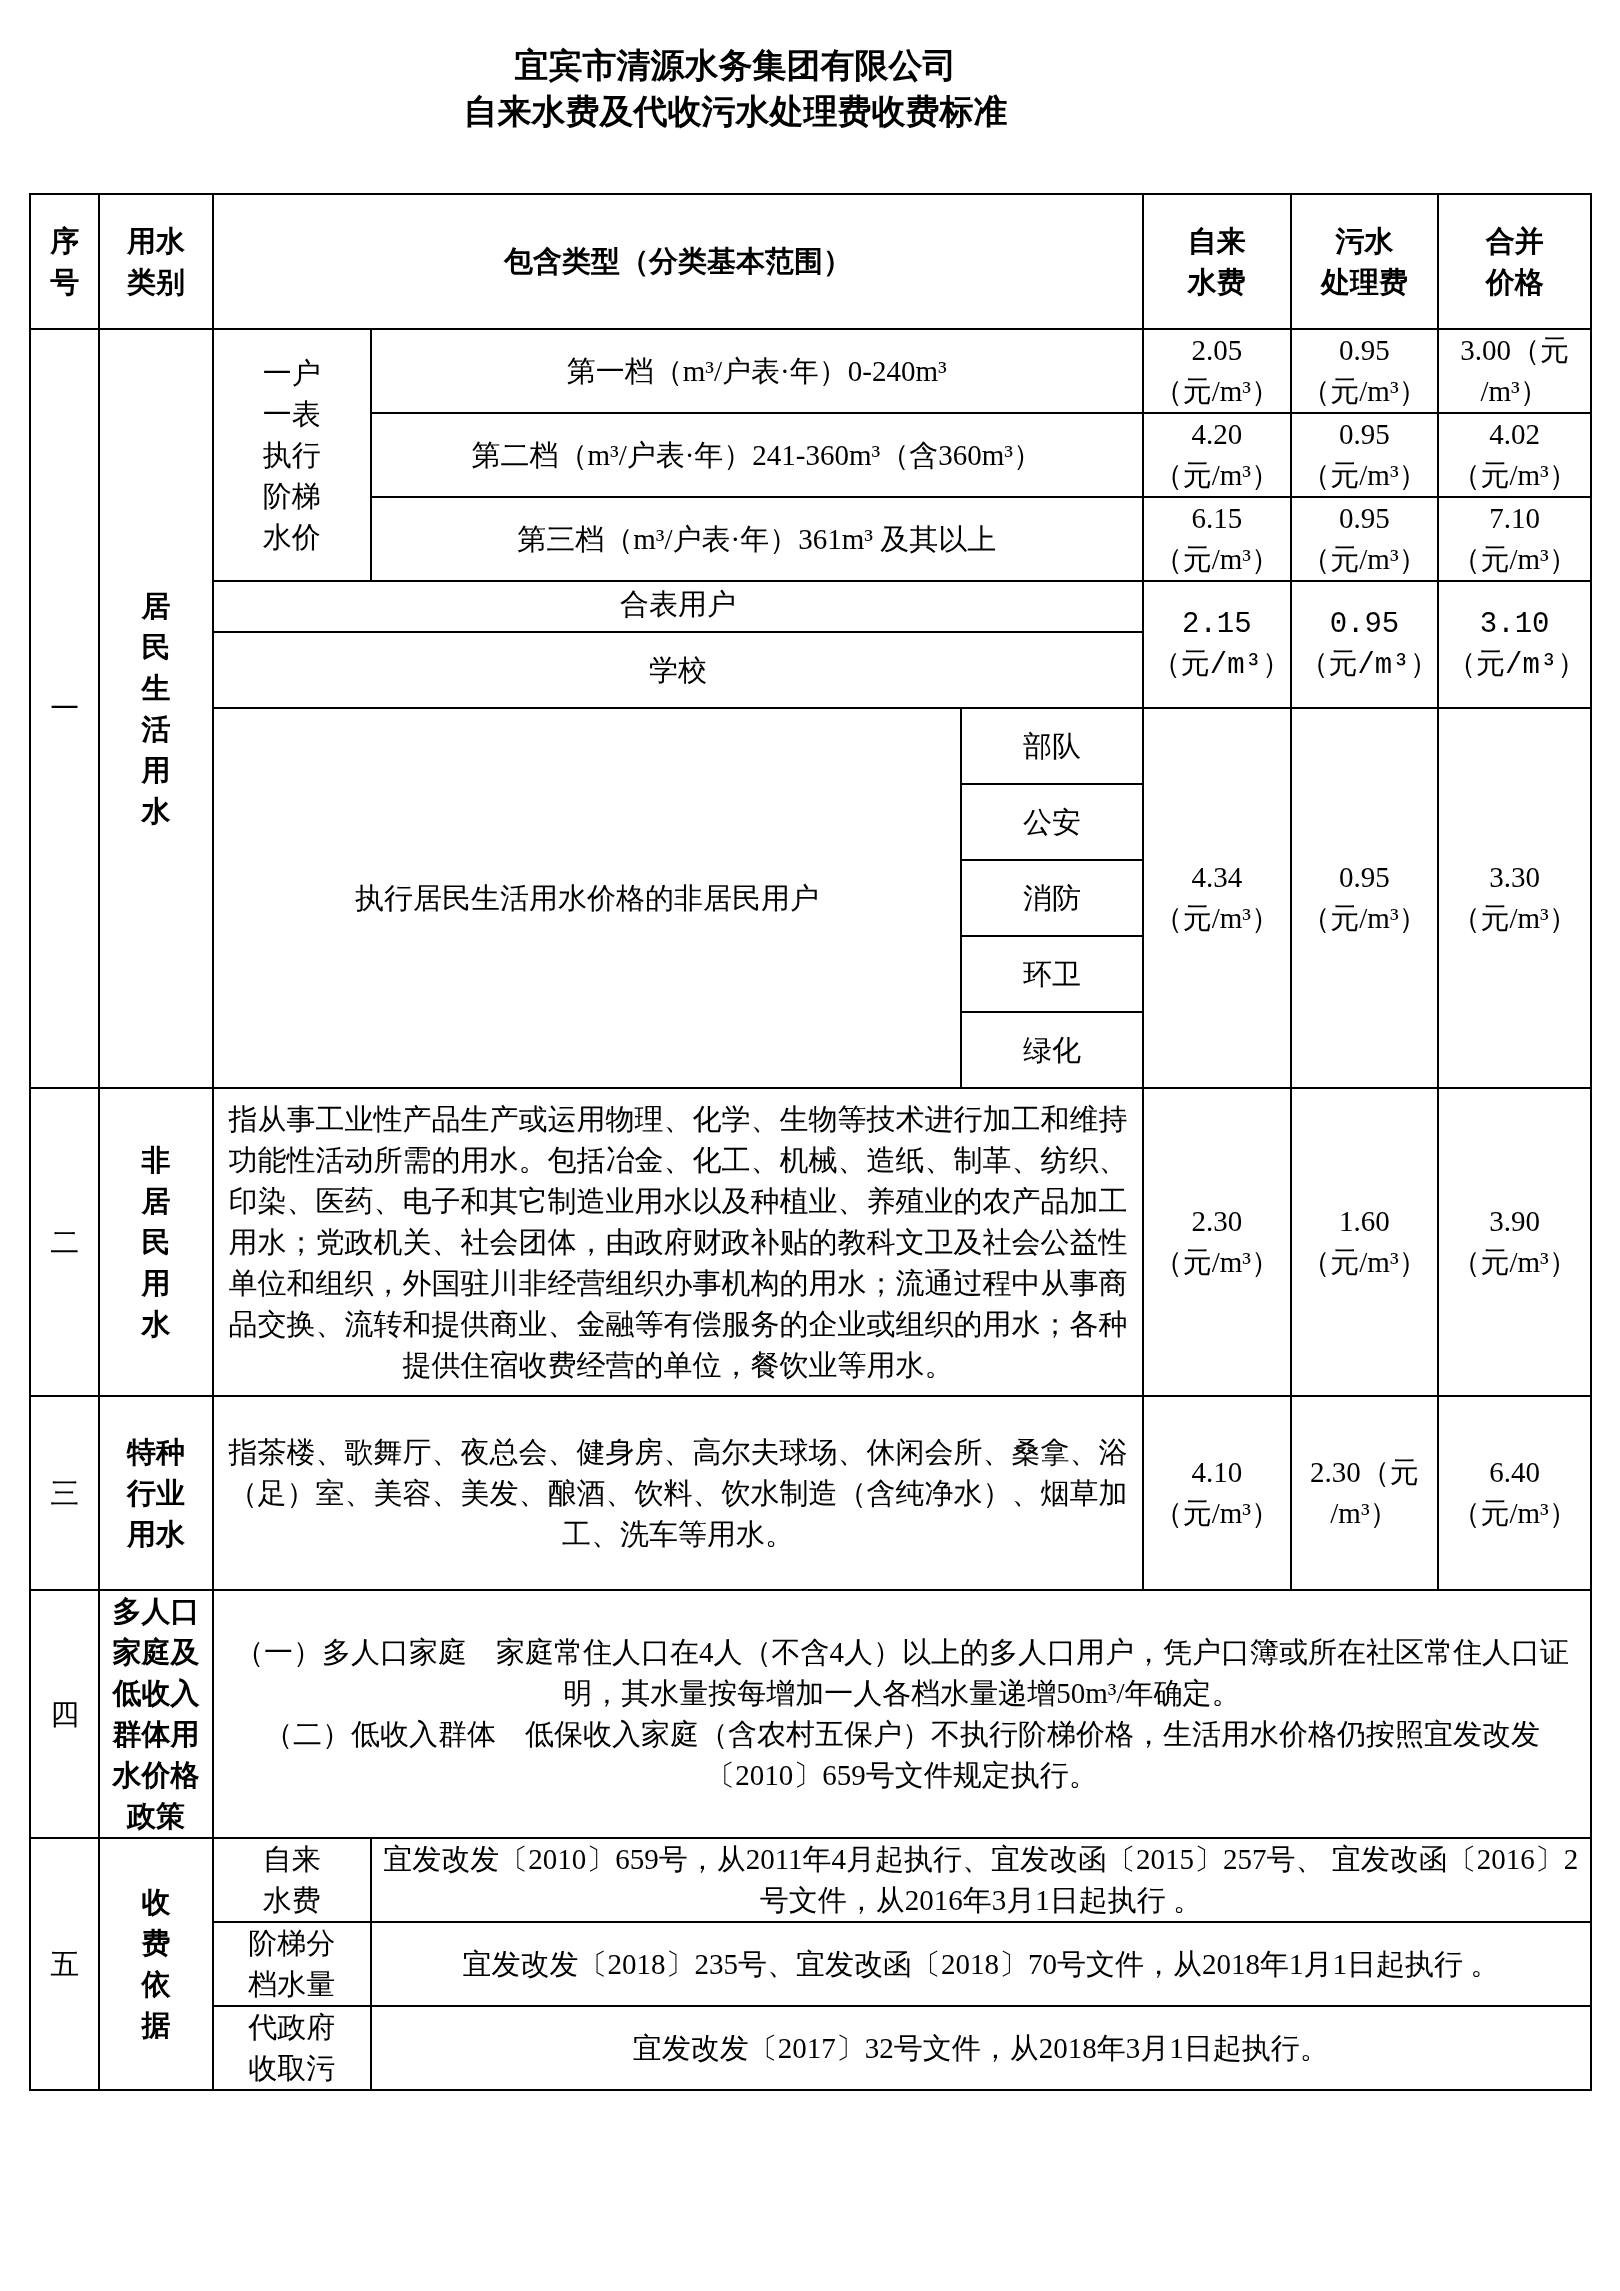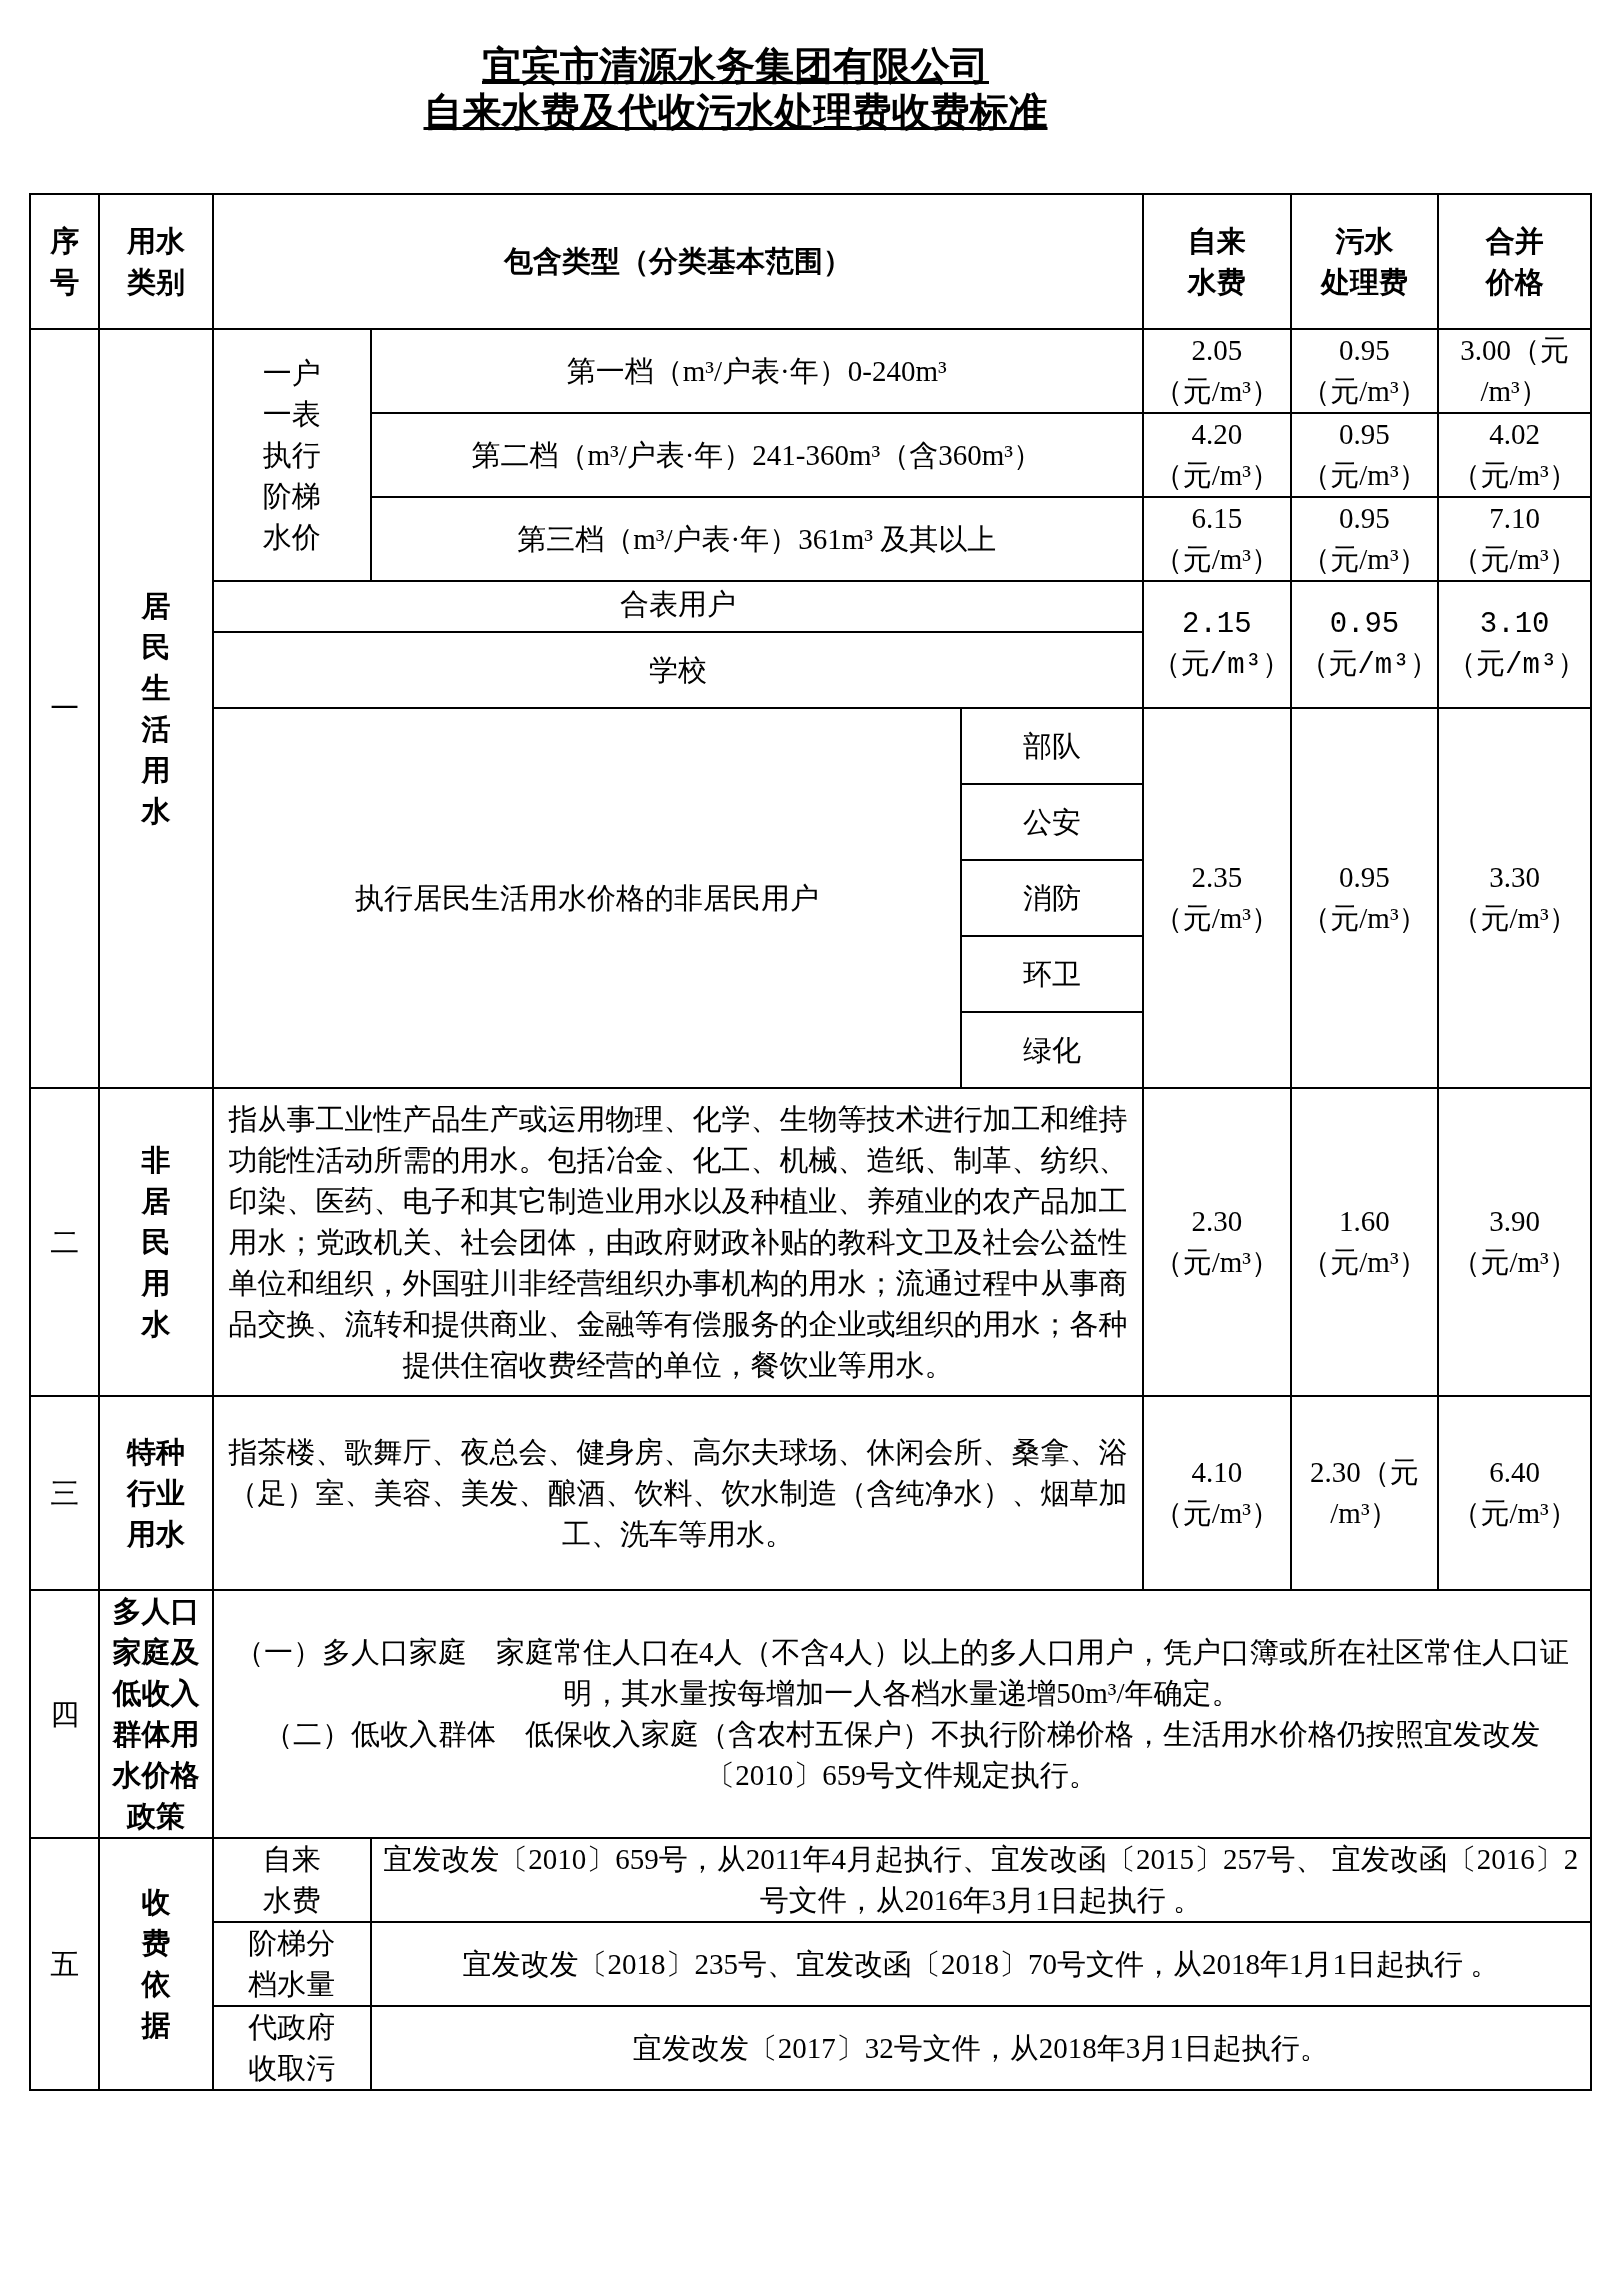--- a/index.html
+++ b/index.html
@@ -2,21 +2,21 @@
 <html><head>
 <meta charset="utf-8">
 <style>
   html,body{margin:0;padding:0;}
   body{
     width:1620px;height:2292px;background:#ffffff;position:relative;
     font-family:"Liberation Serif","DejaVu Serif",serif;color:#000;
   }
   .title-wrap{
     position:absolute;top:43px;left:59px;width:1353px;text-align:center;
-    font-weight:bold;font-size:39px;line-height:46px;text-decoration:underline;
+    font-weight:bold;font-size:34px;line-height:46px;
   }
   table.fee-table{
     position:absolute;left:29px;top:193px;width:1563px;
     border-collapse:collapse;table-layout:fixed;
   }
   table.fee-table td{
     border:2.9px solid #000;text-align:center;vertical-align:middle;
     font-size:29px;line-height:41px;white-space:pre-line;
     padding:0 7.8px;overflow:hidden;
   }
@@ -127,21 +127,21 @@
 （元/m³）</td>
     <td class="num" rowspan="2">3.10
 （元/m³）</td>
   </tr>
   <tr class="h-school">
     <td colspan="3">学校</td>
   </tr>
   <tr class="h-sub">
     <td class="nonres" colspan="2" rowspan="5">执行居民生活用水价格的非居民用户</td>
     <td class="sub-item">部队</td>
-    <td class="num" rowspan="5">2.35
+    <td class="num" rowspan="5">4.34
 （元/m³）</td>
     <td class="num" rowspan="5">0.95
 （元/m³）</td>
     <td class="num" rowspan="5">3.30
 （元/m³）</td>
   </tr>
   <tr class="h-sub">
     <td class="sub-item">公安</td>
   </tr>
   <tr class="h-sub">

